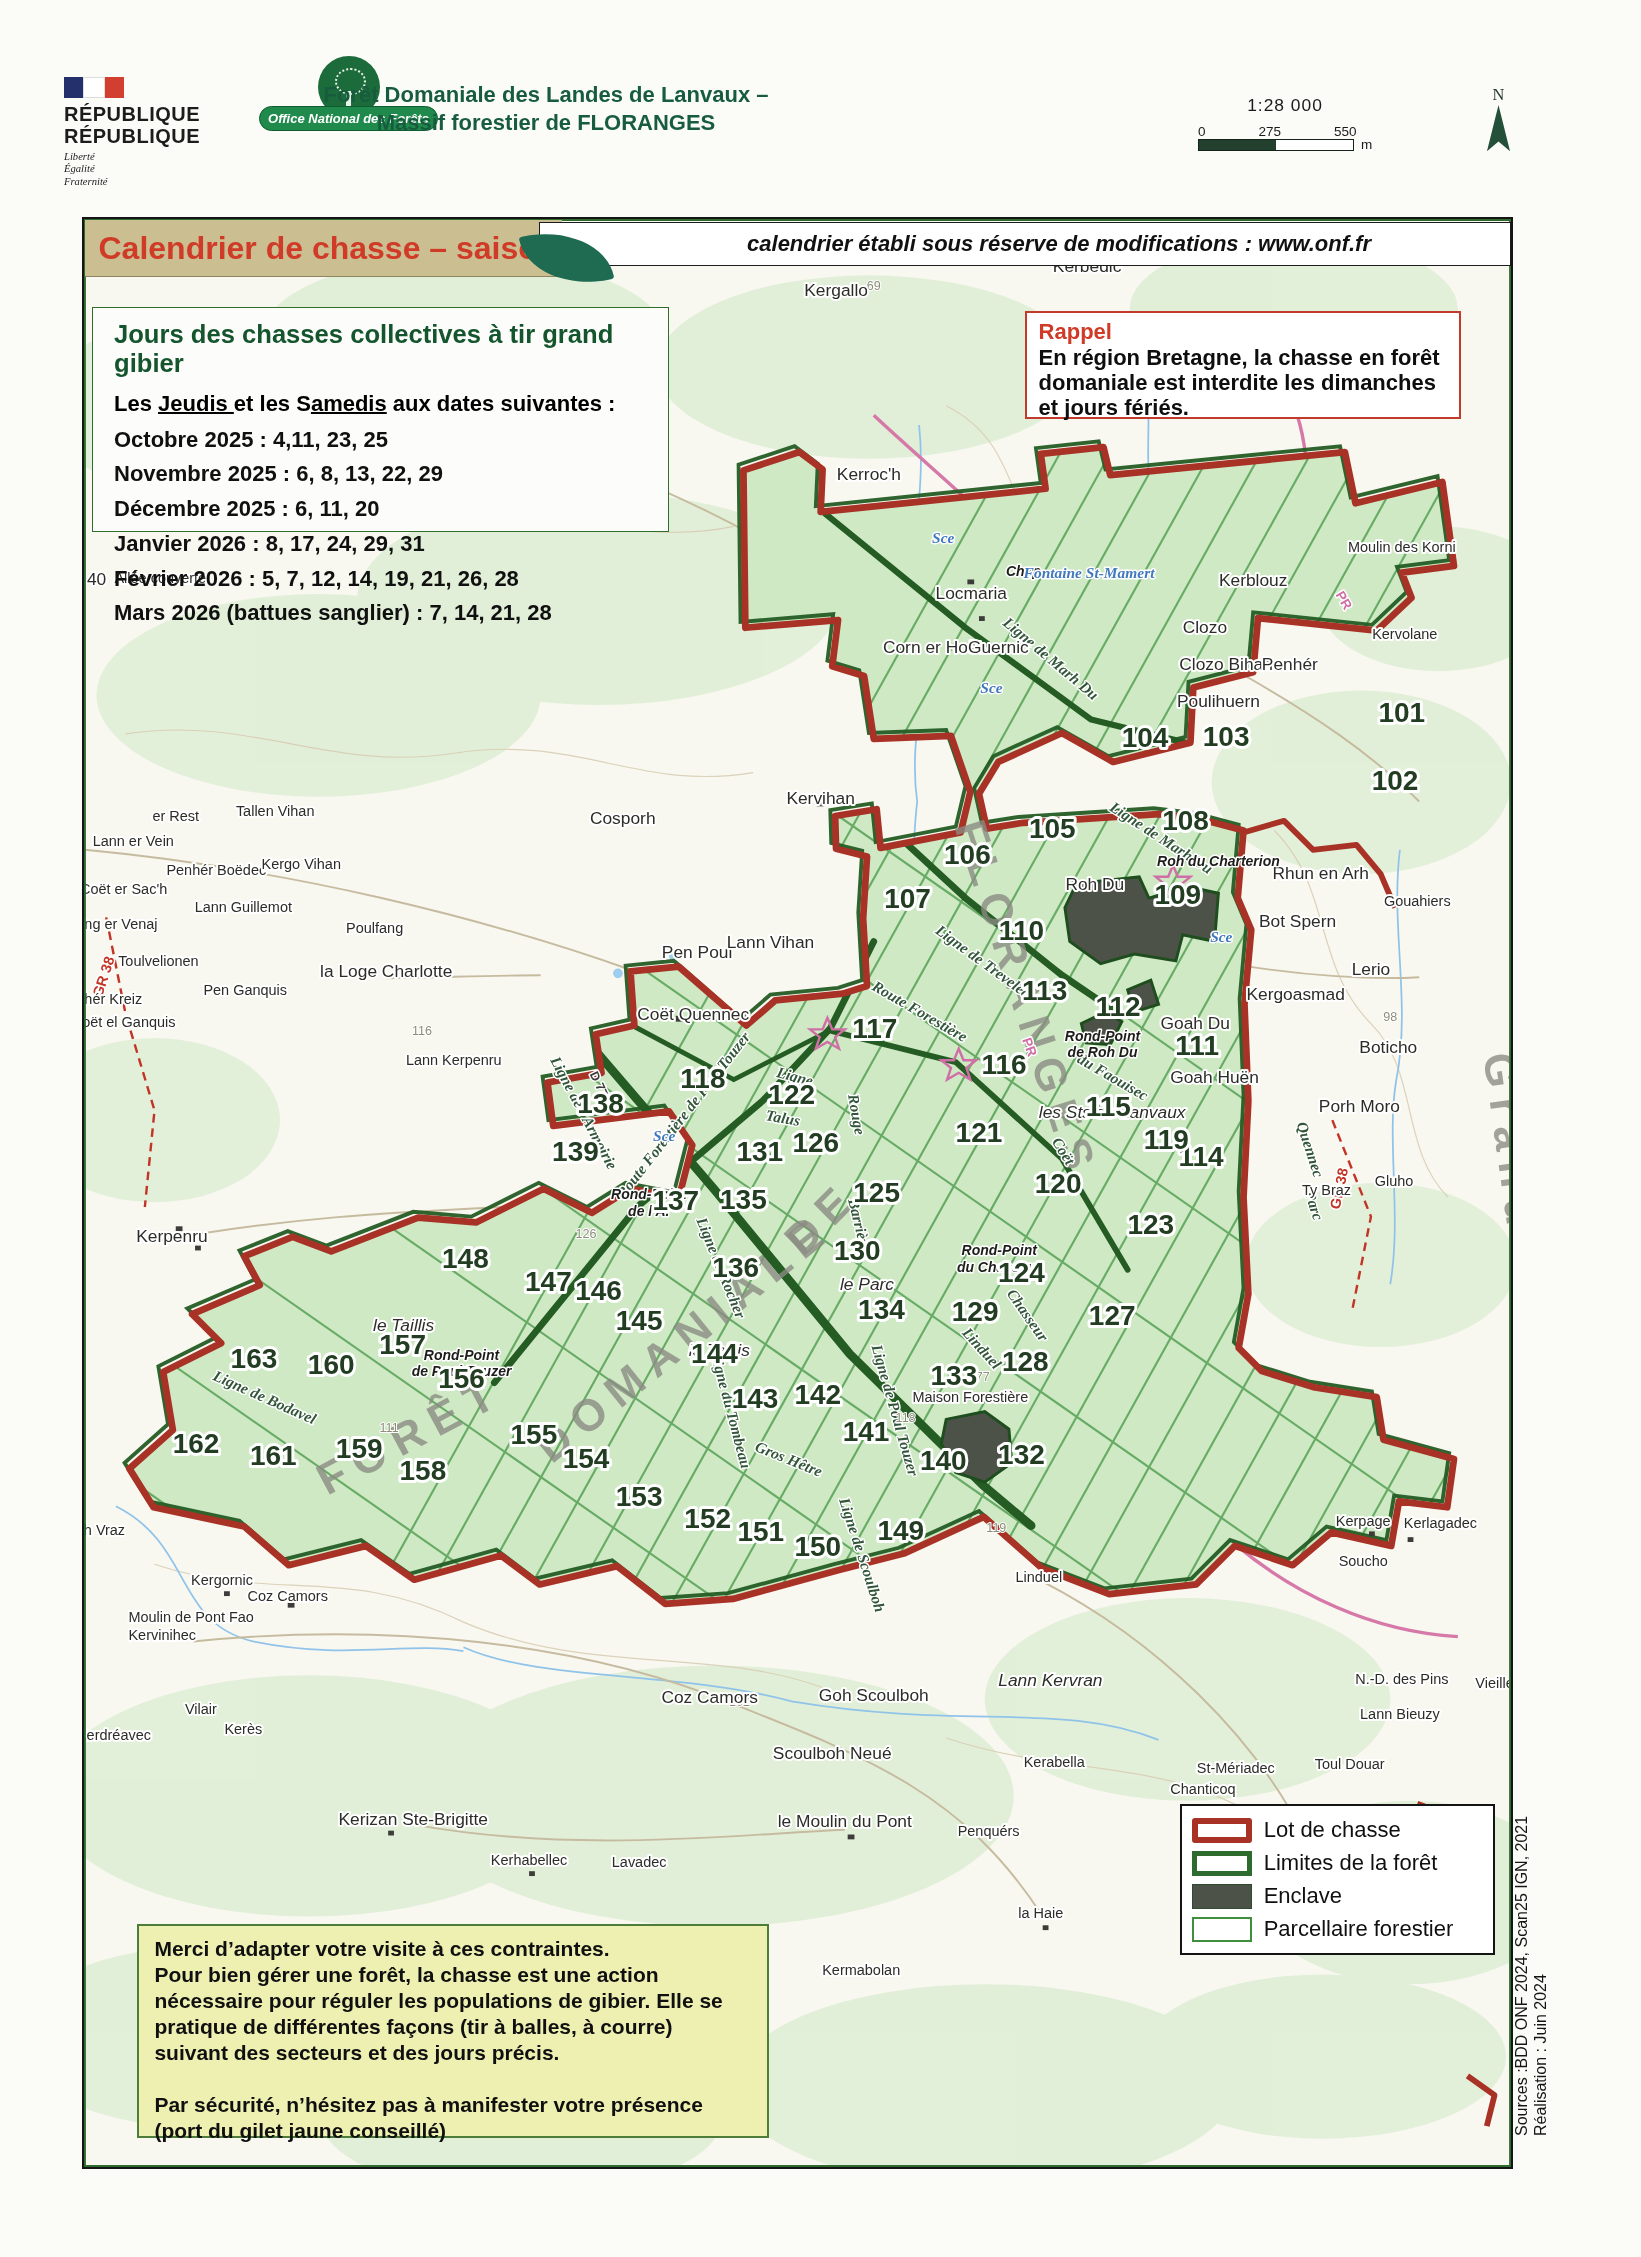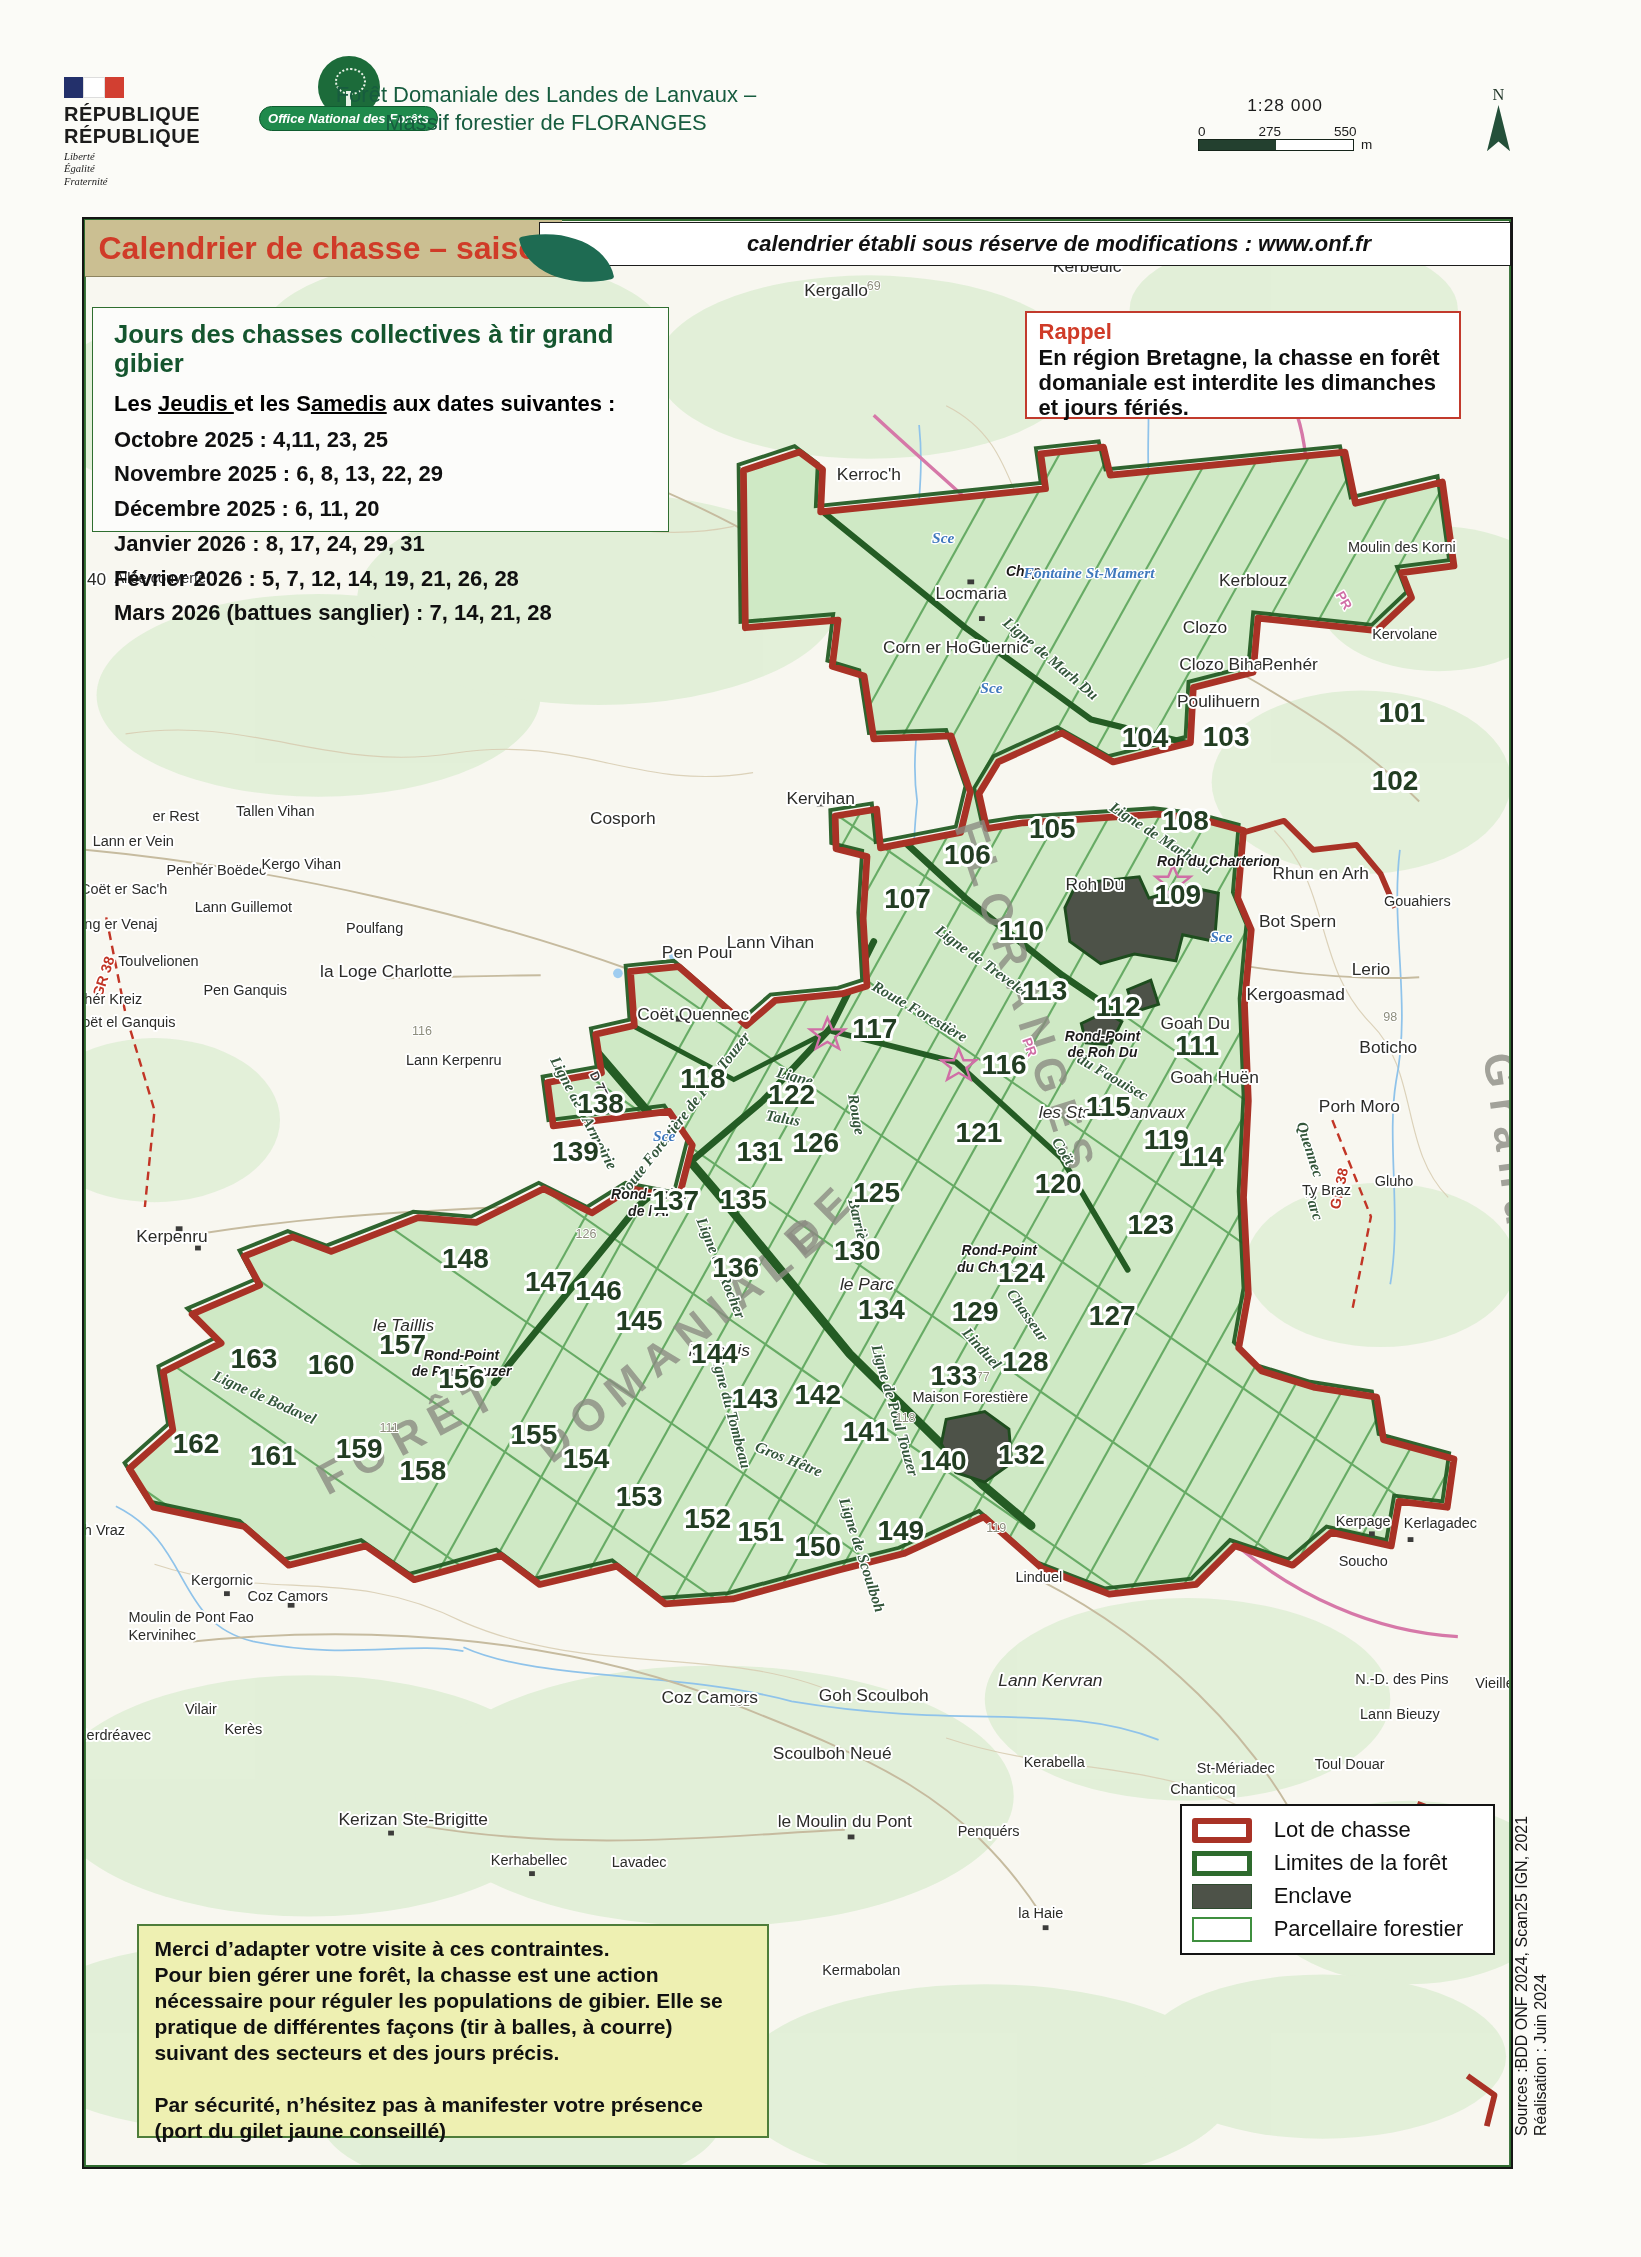--- a/index.html
+++ b/index.html
@@ -11,21 +11,21 @@
   .rf-flag .b{flex:1;background:#23306b;}
   .rf-flag .w{flex:1;background:#fff;border:1px solid #ddd;}
   .rf-flag .r{flex:1;background:#d23f31;}
   .rf-name{font-weight:bold;font-size:20px;line-height:22px;color:#1c1c1c;letter-spacing:0.5px;margin-top:5px;}
   .rf-motto{font-family:"Liberation Serif",serif;font-style:italic;font-size:10.6px;line-height:12.6px;color:#222;margin-top:3.9px;}
   .onf-logo{position:absolute;left:259px;top:56px;width:179px;text-align:center;}
   .onf-tree{width:62px;height:62px;border-radius:50%;background:#1c6b3a;margin:0 auto -11.6px auto;position:relative;}
   .onf-tree:before{content:"";position:absolute;left:17.4px;top:11.6px;width:27px;height:23px;border-radius:50%;border:2.9px dotted #e8f2e6;}
   .onf-tree:after{content:"";position:absolute;left:28px;top:35px;width:5.8px;height:15.4px;background:#e8f2e6;}
   .onf-pill{position:relative;background:#1f8a4c;border:1.9px solid #0f5c30;border-radius:13.5px;color:#fff;font-weight:bold;font-style:italic;font-size:13px;padding:3.9px 5.8px;}
-  .doc-title{position:absolute;left:319px;top:81px;width:454px;text-align:center;color:#175c3f;font-weight:normal;font-size:22px;line-height:28px;}
+  .doc-title{position:absolute;left:319px;top:81px;width:454px;text-align:center;color:#175c3f;font-weight:bold;font-size:22px;line-height:28px;}
   .scale-box{position:absolute;left:1198px;top:95px;width:174px;font-size:15.4px;color:#1b1b1b;}
   .scale-num{text-align:center;font-size:17.4px;letter-spacing:1px;}
   .scale-ticks{display:flex;justify-content:space-between;font-size:13.5px;margin-top:7.7px;padding-right:15.4px;}
   .scale-bar{display:flex;height:10.6px;border:1.4px solid #15241a;width:154px;}
   .scale-bar .f{width:50%;background:#23402f;}
   .scale-bar .e{width:50%;background:#fff;}
   .scale-m{position:absolute;right:-3.9px;bottom:-2.9px;font-size:13.5px;}
   .north{position:absolute;left:1481px;top:85px;width:35px;text-align:center;}
   .north .nl{font-family:"Liberation Serif",serif;font-size:16.4px;color:#24392c;}
 
@@ -57,21 +57,21 @@
   .schedule h2{margin:0 0 13.5px 0;font-size:25.6px;color:#14552e;}
   .sched-sub{font-size:22px;font-weight:bold;color:#000000;margin-bottom:9.7px;}
   .sched-sub u{text-decoration-thickness:1.9px;}
   .sched-line{font-size:22px;font-weight:bold;color:#101010;margin-top:8.7px;white-space:nowrap;}
 
   .rappel{position:absolute;left:1025px;top:311px;width:436px;height:108px;background:#fff;border:2.9px solid #c23a2c;z-index:5;padding:5.8px 11.6px;box-sizing:border-box;}
   .rappel .rt{color:#d03b28;font-weight:bold;font-size:22px;}
   .rappel .rb{color:#0e0e0e;font-weight:bold;font-size:22px;line-height:25px;}
 
   .legend{position:absolute;left:1180px;top:1804px;width:315px;height:151px;background:#fff;border:2.9px solid #141414;z-index:5;padding:7.7px 9.7px;box-sizing:border-box;}
-  .leg-row{display:flex;align-items:center;gap:22px;height:33px;}
+  .leg-row{display:flex;align-items:center;gap:12px;height:33px;}
   .leg-row .lbl{font-size:22px;color:#101010;white-space:nowrap;}
   .sw{width:60px;height:25px;box-sizing:border-box;background:#fff;}
   .sw-lot{border:6.8px solid #a93226;border-radius:2.9px;}
   .sw-limits{border:5.8px solid #2e6b2e;}
   .sw-enclave{background:#4d5248;border:1.9px solid #2e4b2e;}
   .sw-parcel{border:2.9px solid #3f8f3f;}
 
   .info{position:absolute;left:137px;top:1924px;width:632px;height:214px;background:#eef0b2;border:2.9px solid #4e7d3a;z-index:5;padding:9.7px 15.4px;box-sizing:border-box;}
   .info p{margin:0;font-weight:bold;font-size:21px;line-height:26px;color:#101010;}
   .info .gap{height:26px;}

